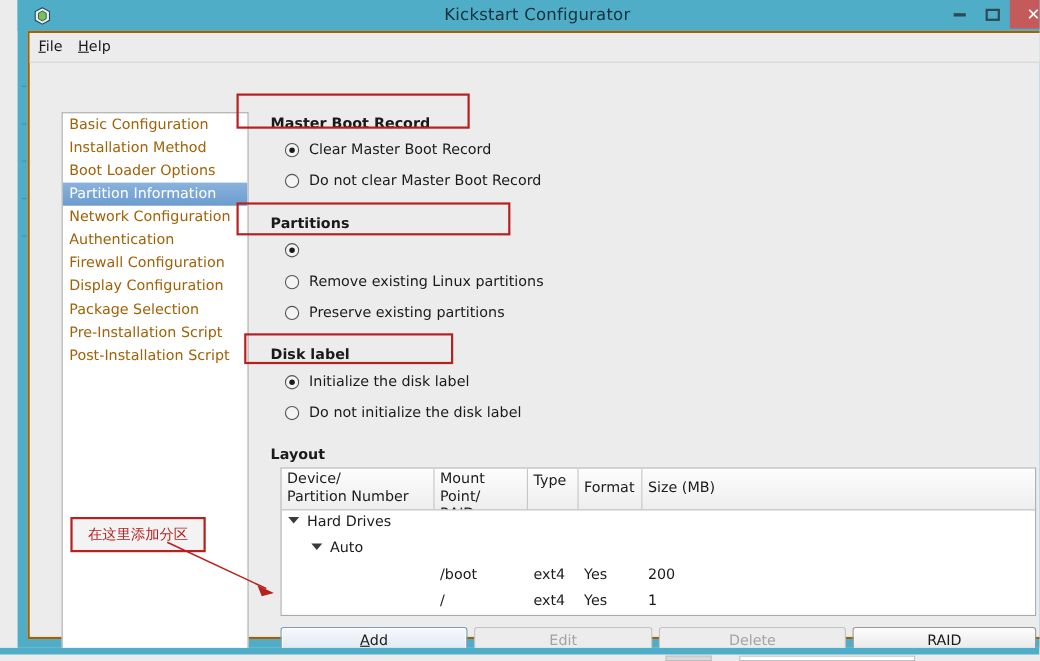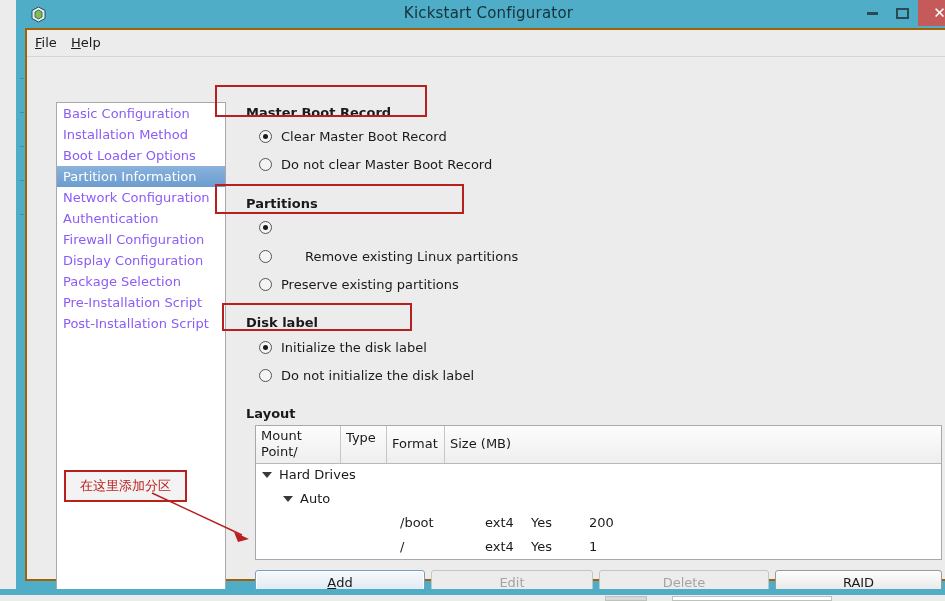--- a/index.html
+++ b/index.html
@@ -91,21 +91,21 @@
     width: 170px; height: 497px;
     background: #ffffff;
     border: 1px solid #a9a9a9;
     box-sizing: border-box;
     overflow: hidden;
   }
   .side-item {
     height: 21px; line-height: 21px;
     padding-left: 6px;
     font-size: 13px;
-    color: #8b5cf6;
+    color: #a16207;
     white-space: nowrap;
   }
   .side-item.selected {
     background: linear-gradient(to bottom, #8ab2dc 0%, #6b9ccf 100%);
     color: #ffffff;
   }
 
   
   #main { position: absolute; left: 0; top: 0; width: 100%; height: 100%; }
 
@@ -306,21 +306,21 @@
       </div>
       <div class="radio-row" style="left:232px; top:127px;">
         <span class="radio"></span>
         <span>Do not clear Master Boot Record</span>
       </div>
 
       <div class="group-title" style="left:219px; top:166px;">Partitions</div>
       <div class="radio-row" style="left:232px; top:191px;">
         <span class="radio on"></span>
       </div>
-      <div class="radio-row" style="left:232px; top:219px;gap:24px;">
+      <div class="radio-row" style="left:232px; top:219px;">
         <span class="radio"></span>
         <span>Remove existing Linux partitions</span>
       </div>
       <div class="radio-row" style="left:232px; top:247px;">
         <span class="radio"></span>
         <span>Preserve existing partitions</span>
       </div>
 
       <div class="group-title" style="left:219px; top:285px;">Disk label</div>
       <div class="radio-row" style="left:232px; top:310px;">
@@ -329,20 +329,24 @@
       </div>
       <div class="radio-row" style="left:232px; top:338px;">
         <span class="radio"></span>
         <span>Do not initialize the disk label</span>
       </div>
 
       <div class="group-title" id="layout-label">Layout</div>
 
       <div id="tree">
         <div id="tree-head">
+          <div class="th" id="th-device">
+            <span class="l2">Device/</span>
+            <span class="l2">Partition Number</span>
+          </div>
           <div class="th" id="th-mount">
             <span class="l2">Mount Point/</span>
             <span class="l2">RAID</span>
           </div>
           <div class="th" id="th-type">Type</div>
           <div class="th" id="th-format">Format</div>
           <div class="th" id="th-size">Size (MB)</div>
         </div>
 
         <div class="tree-row">

